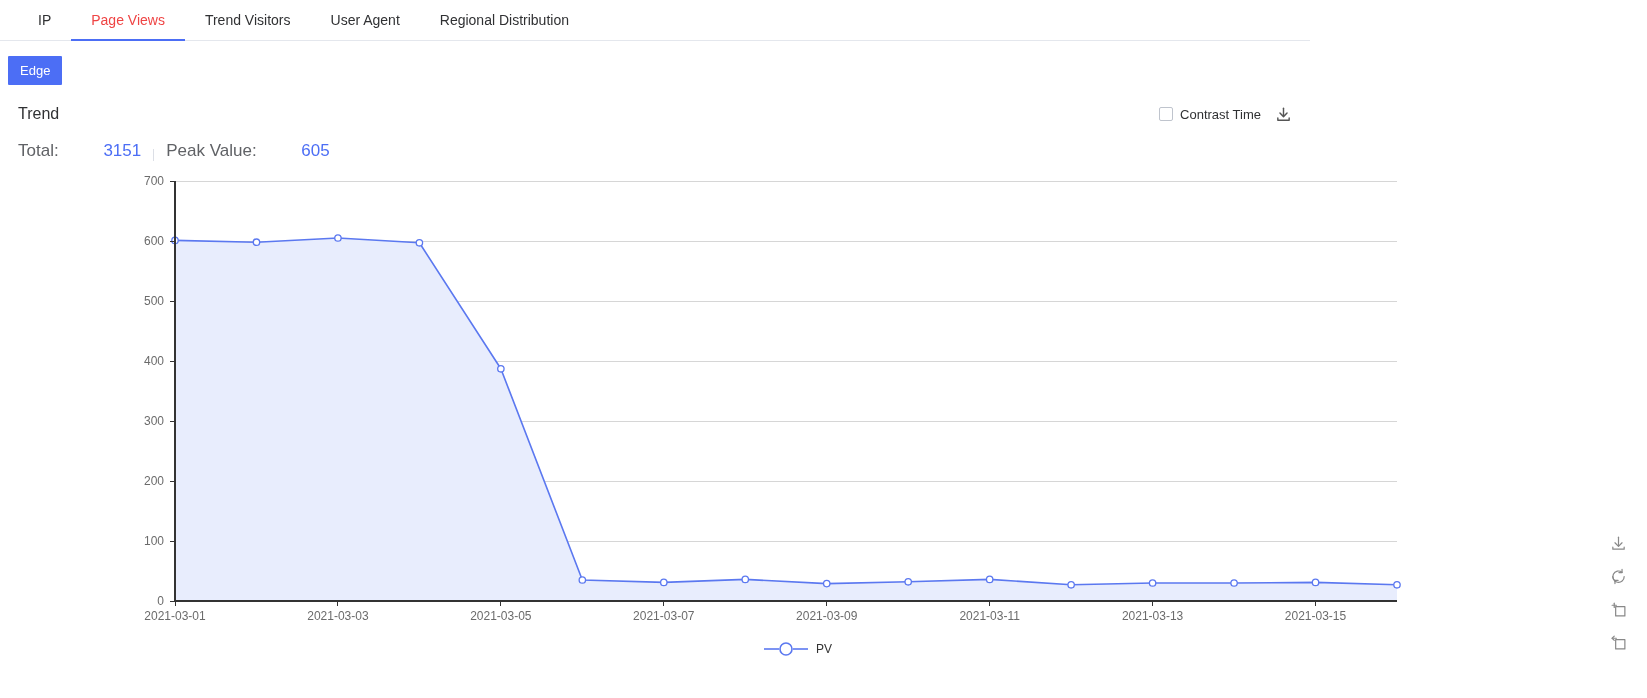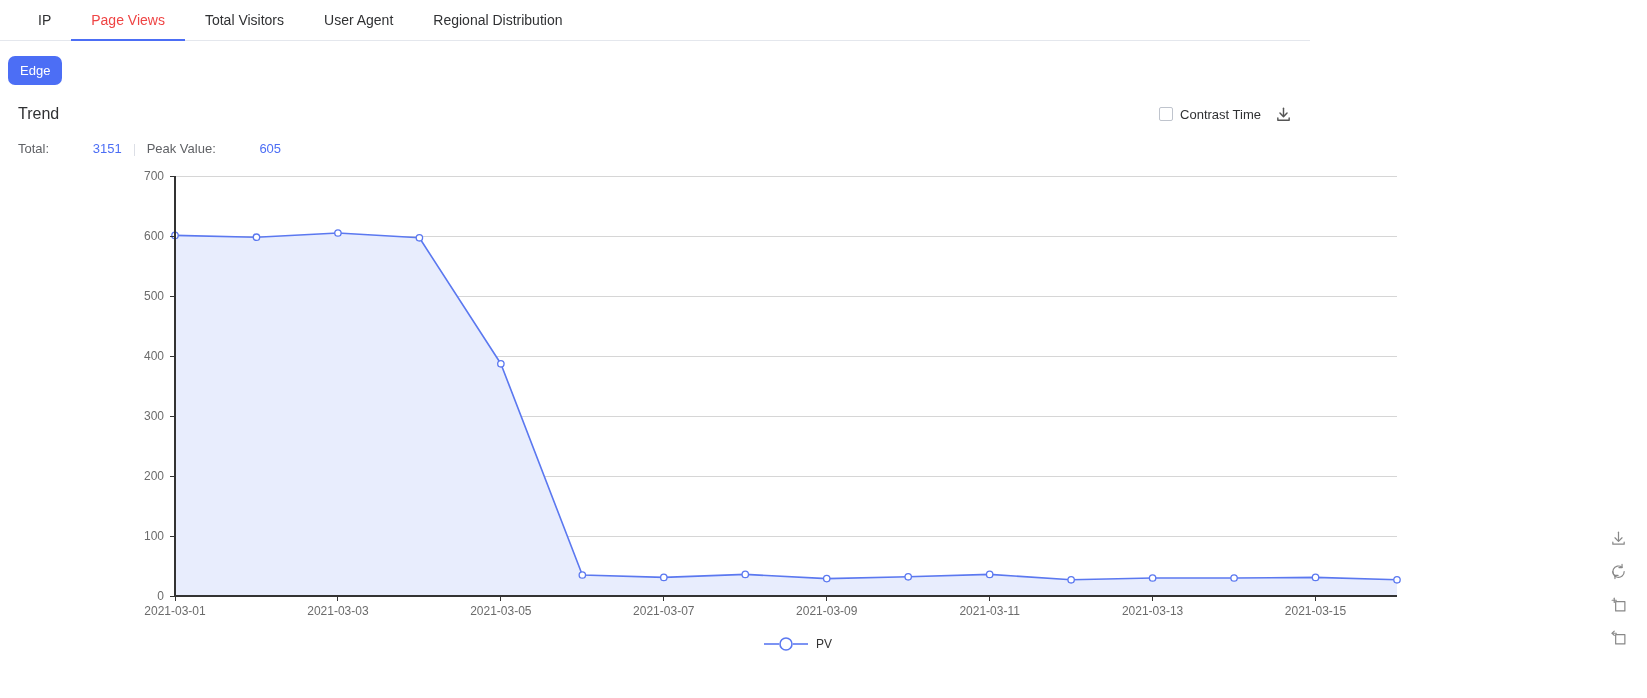--- a/index.html
+++ b/index.html
@@ -46,21 +46,21 @@
   
   .filter-row { padding: 15px 0 0 8px; }
   .edge-btn {
     display: inline-block;
     background: #4c6ef5;
     color: #ffffff;
     font-size: 13px;
     line-height: 1;
     padding: 8px 12px;
     border: none;
-    border-radius: 7px;
+    border-radius: 1px;
     cursor: pointer;
     font-family: "Liberation Sans", sans-serif;
   }
 
   
   .card { position: relative; margin-top: 16px; }
   .card-head {
     display: flex;
     align-items: center;
     justify-content: space-between;
@@ -78,21 +78,21 @@
     border: 1px solid #bfc4cd;
     border-radius: 2px;
     background: #fff;
     display: inline-block;
   }
   .dl-icon { width: 17px; height: 17px; display:block; cursor: pointer; }
 
   
   .stats {
     padding: 14px 12px 0 18px;
-    font-size: 13px;
+    font-size: 17px;
     color: #606266;
     display: flex;
     align-items: flex-end;
   }
   .stats .val { color: #4c6ef5; margin-left: 40px; }
   .stats .sep {
     display: inline-block;
     width: 1px; height: 12px;
     background: #dcdfe6;
     margin: 0 12px;
@@ -139,21 +139,21 @@
 <div class="app">
 
   <div class="tabbar">
     <div class="tab">
       <span>IP</span>
     </div>
     <div class="tab active">
       <span>Page Views</span>
     </div>
     <div class="tab">
-      <span>Total Visitors</span>
+      <span>Trend Visitors</span>
     </div>
     <div class="tab">
       <span>User Agent</span>
     </div>
     <div class="tab">
       <span>Regional Distribution</span>
     </div>
   </div>
 
   <div class="filter-row">

